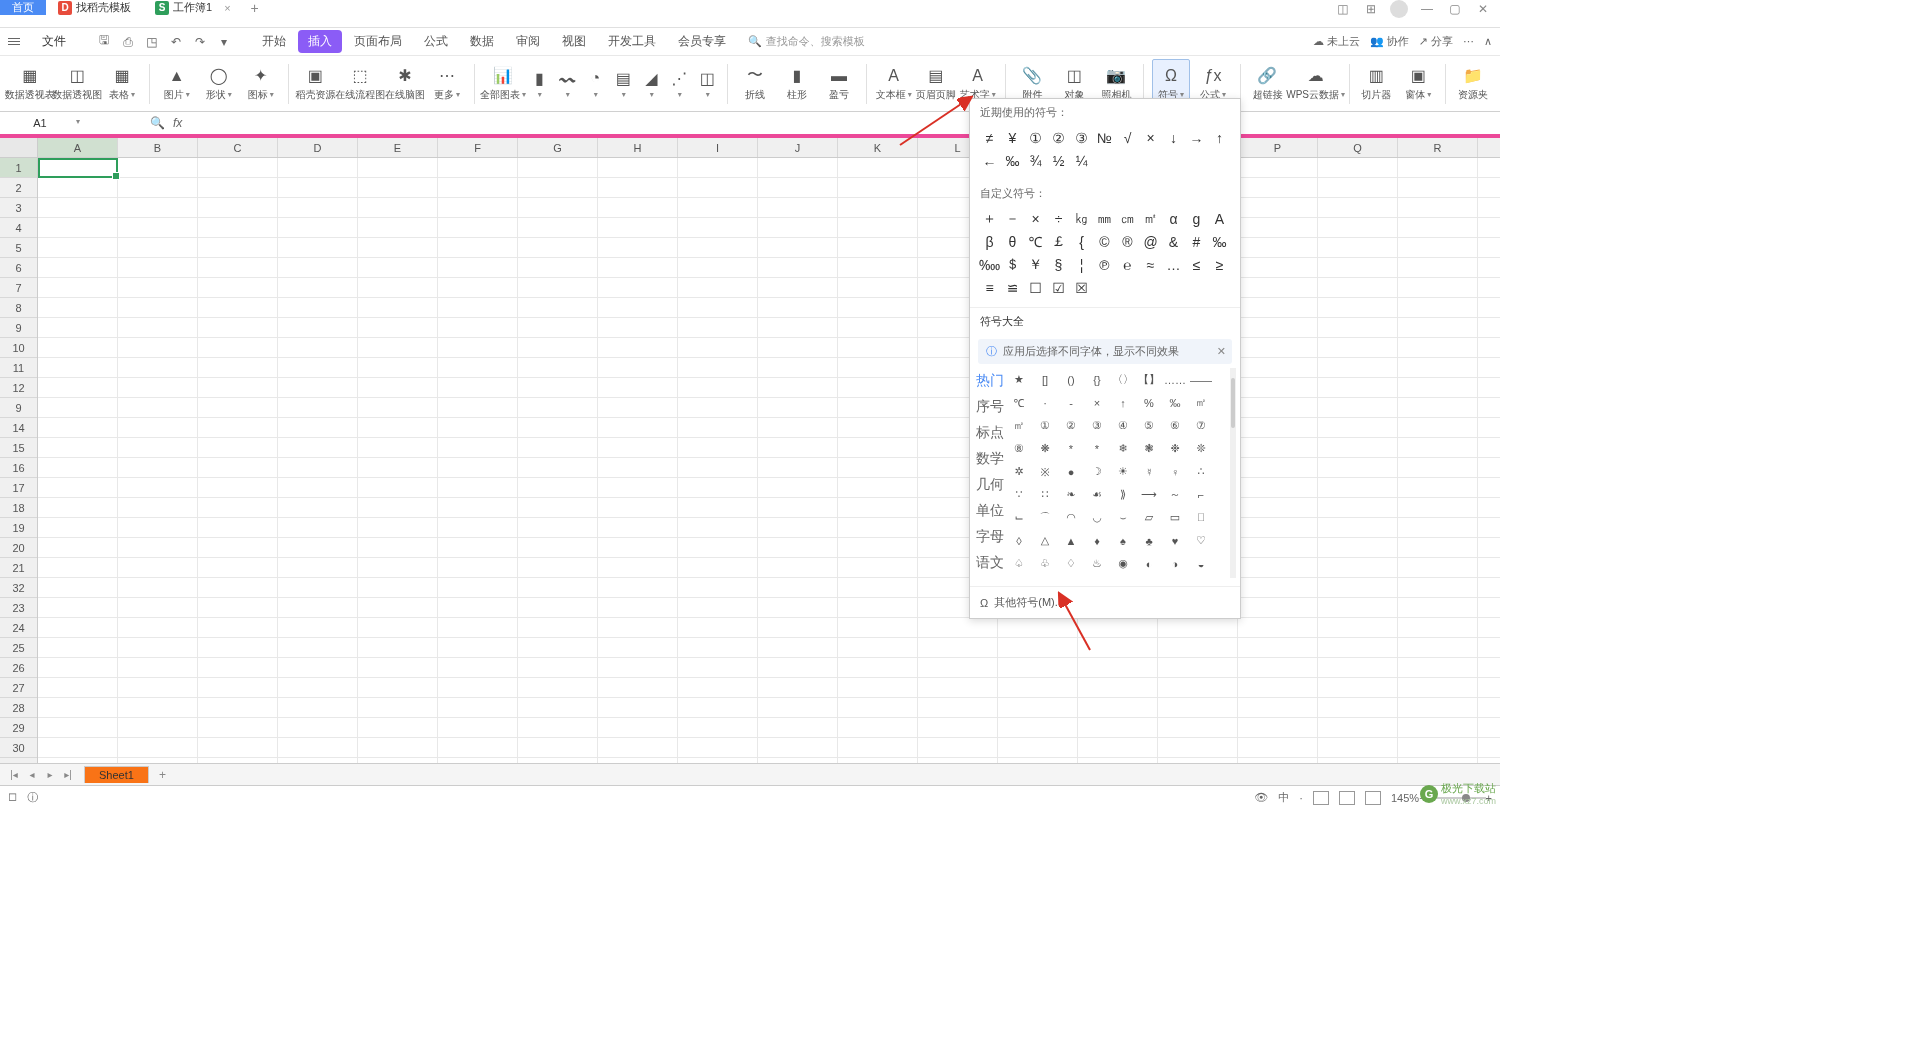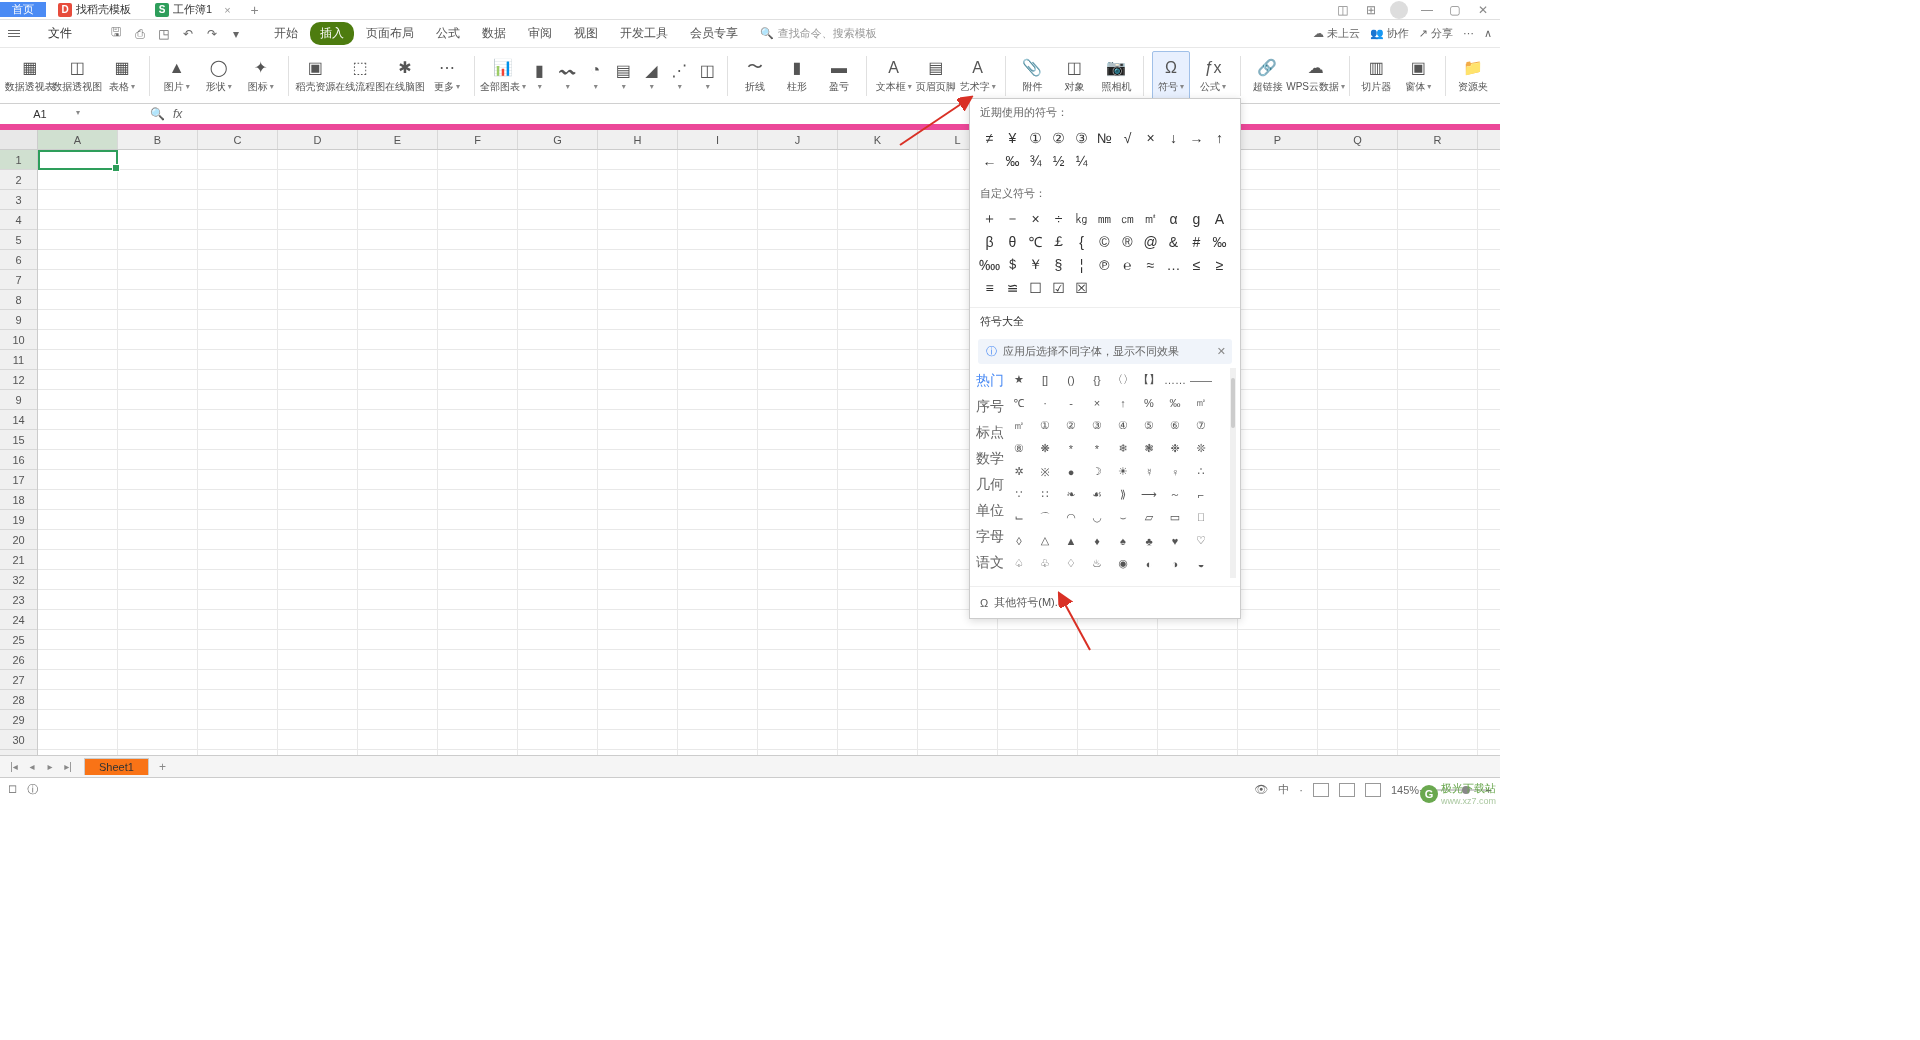--- a/index.html
+++ b/index.html
@@ -1,46 +1,46 @@
 <!DOCTYPE html>
 <html><head>
 <meta charset="utf-8">
 <style>
 *{box-sizing:border-box;margin:0;padding:0;font-family:"Microsoft YaHei",Arial,sans-serif;user-select:none}
 body{background:#fff;font-size:12px;color:#333;overflow:hidden;width:1500px;height:812px;position:relative}
-.titlebar{height:20px;background:#fff;display:flex;align-items:center;border-bottom:1px solid #e0e0e0}
+.titlebar{height:28px;background:#fff;display:flex;align-items:flex-start;border-bottom:1px solid #e0e0e0}
 .tab{display:flex;align-items:center;padding:0 12px;font-size:11px;gap:4px;position:relative}
 .tab.home{background:#4b8bf4;color:#fff}
 .tab.active{background:#fff}
 .tab-icon{width:14px;height:14px;display:flex;align-items:center;justify-content:center;border-radius:2px;font-size:10px;font-weight:bold}
 .tab-close{margin-left:8px;color:#999;cursor:pointer}
 .tab-add{padding:0 8px;color:#888;font-size:14px;cursor:pointer;display:flex;align-items:center}
 .titlebar-right{margin-left:auto;display:flex;align-items:center;gap:10px;padding-right:8px;color:#888}
 .tbr-ico{width:18px;height:18px;display:flex;align-items:center;justify-content:center;cursor:pointer}
 .menubar{height:28px;display:flex;align-items:center;padding:0 8px;border-bottom:1px solid #e8e8e8}
-.menu-left{display:flex;align-items:center;gap:22px}
+.menu-left{display:flex;align-items:center;gap:16px}
 .hamburger{display:flex;flex-direction:column;gap:2px;cursor:pointer}
 .hamburger span{width:12px;height:1px;background:#666}
 .file-menu{font-size:12px;padding:0 6px;cursor:pointer}
 .qat{display:flex;gap:8px;margin-left:8px}
 .qat-btn{width:16px;height:16px;color:#666;cursor:pointer;display:flex;align-items:center;justify-content:center}
 .menu-tabs{display:flex;margin-left:20px;gap:2px}
 .mtab{padding:3px 10px;font-size:12px;cursor:pointer;color:#555}
-.mtab.active{background:#4d7c0f;color:#fff;border-radius:10px}
+.mtab.active{background:#8b5cf6;color:#fff;border-radius:4px}
 .search-cmd{margin-left:12px;display:flex;align-items:center;color:#999;font-size:11px;gap:4px}
 .menu-right{margin-left:auto;display:flex;align-items:center;gap:10px;font-size:11px;color:#666}
 .menu-right-item{display:flex;align-items:center;gap:3px;cursor:pointer}
 .ribbon{height:56px;display:flex;align-items:center;padding:2px 8px;border-bottom:1px solid #d0d0d0;gap:4px}
 .rbtn{display:flex;flex-direction:column;align-items:center;justify-content:center;min-width:38px;height:50px;padding:2px 4px;cursor:pointer;font-size:11px;color:#555;gap:2px}
 .rbtn.sel{background:#e8f0fe;border:1px solid #a0c0e8;border-radius:2px}
 .rbtn .ico{width:20px;height:20px;display:flex;align-items:center;justify-content:center;font-size:16px;color:#555}
 .rbtn .lbl{font-size:10px;white-space:nowrap;display:flex;align-items:center;gap:1px}
 .rsep{width:1px;height:40px;background:#e0e0e0;margin:0 4px}
 .dd::after{content:"▾";font-size:8px;margin-left:1px;color:#888}
-.namebox-row{height:26px;display:flex;align-items:center;border-bottom:6px solid #ec4899;background:#fff}
+.namebox-row{height:26px;display:flex;align-items:center;border-bottom:4px solid #ec4899;background:#fff}
 .namebox{width:100px;padding:0 40px 0 20px;font-size:11px;text-align:center;position:relative}
 .namebox::after{content:"▾";position:absolute;right:20px;font-size:8px;color:#888}
 .fx-area{display:flex;align-items:center;gap:8px;padding-left:50px}
 .sheet-area{position:relative;height:625px;background:#fff;overflow:hidden}
 .col-headers{height:20px;display:flex;background:#f0f0f0;border-bottom:1px solid #ccc}
 .corner{width:38px;border-right:1px solid #ccc;background:#e8e8e8;position:relative}
 .ch{width:80px;text-align:center;font-size:11px;color:#555;border-right:1px solid #d8d8d8;line-height:20px}
 .ch.active{background:#d0e0d0}
 .grid-body{display:flex;height:605px}
 .row-headers{width:38px;background:#f0f0f0;border-right:1px solid #ccc}

